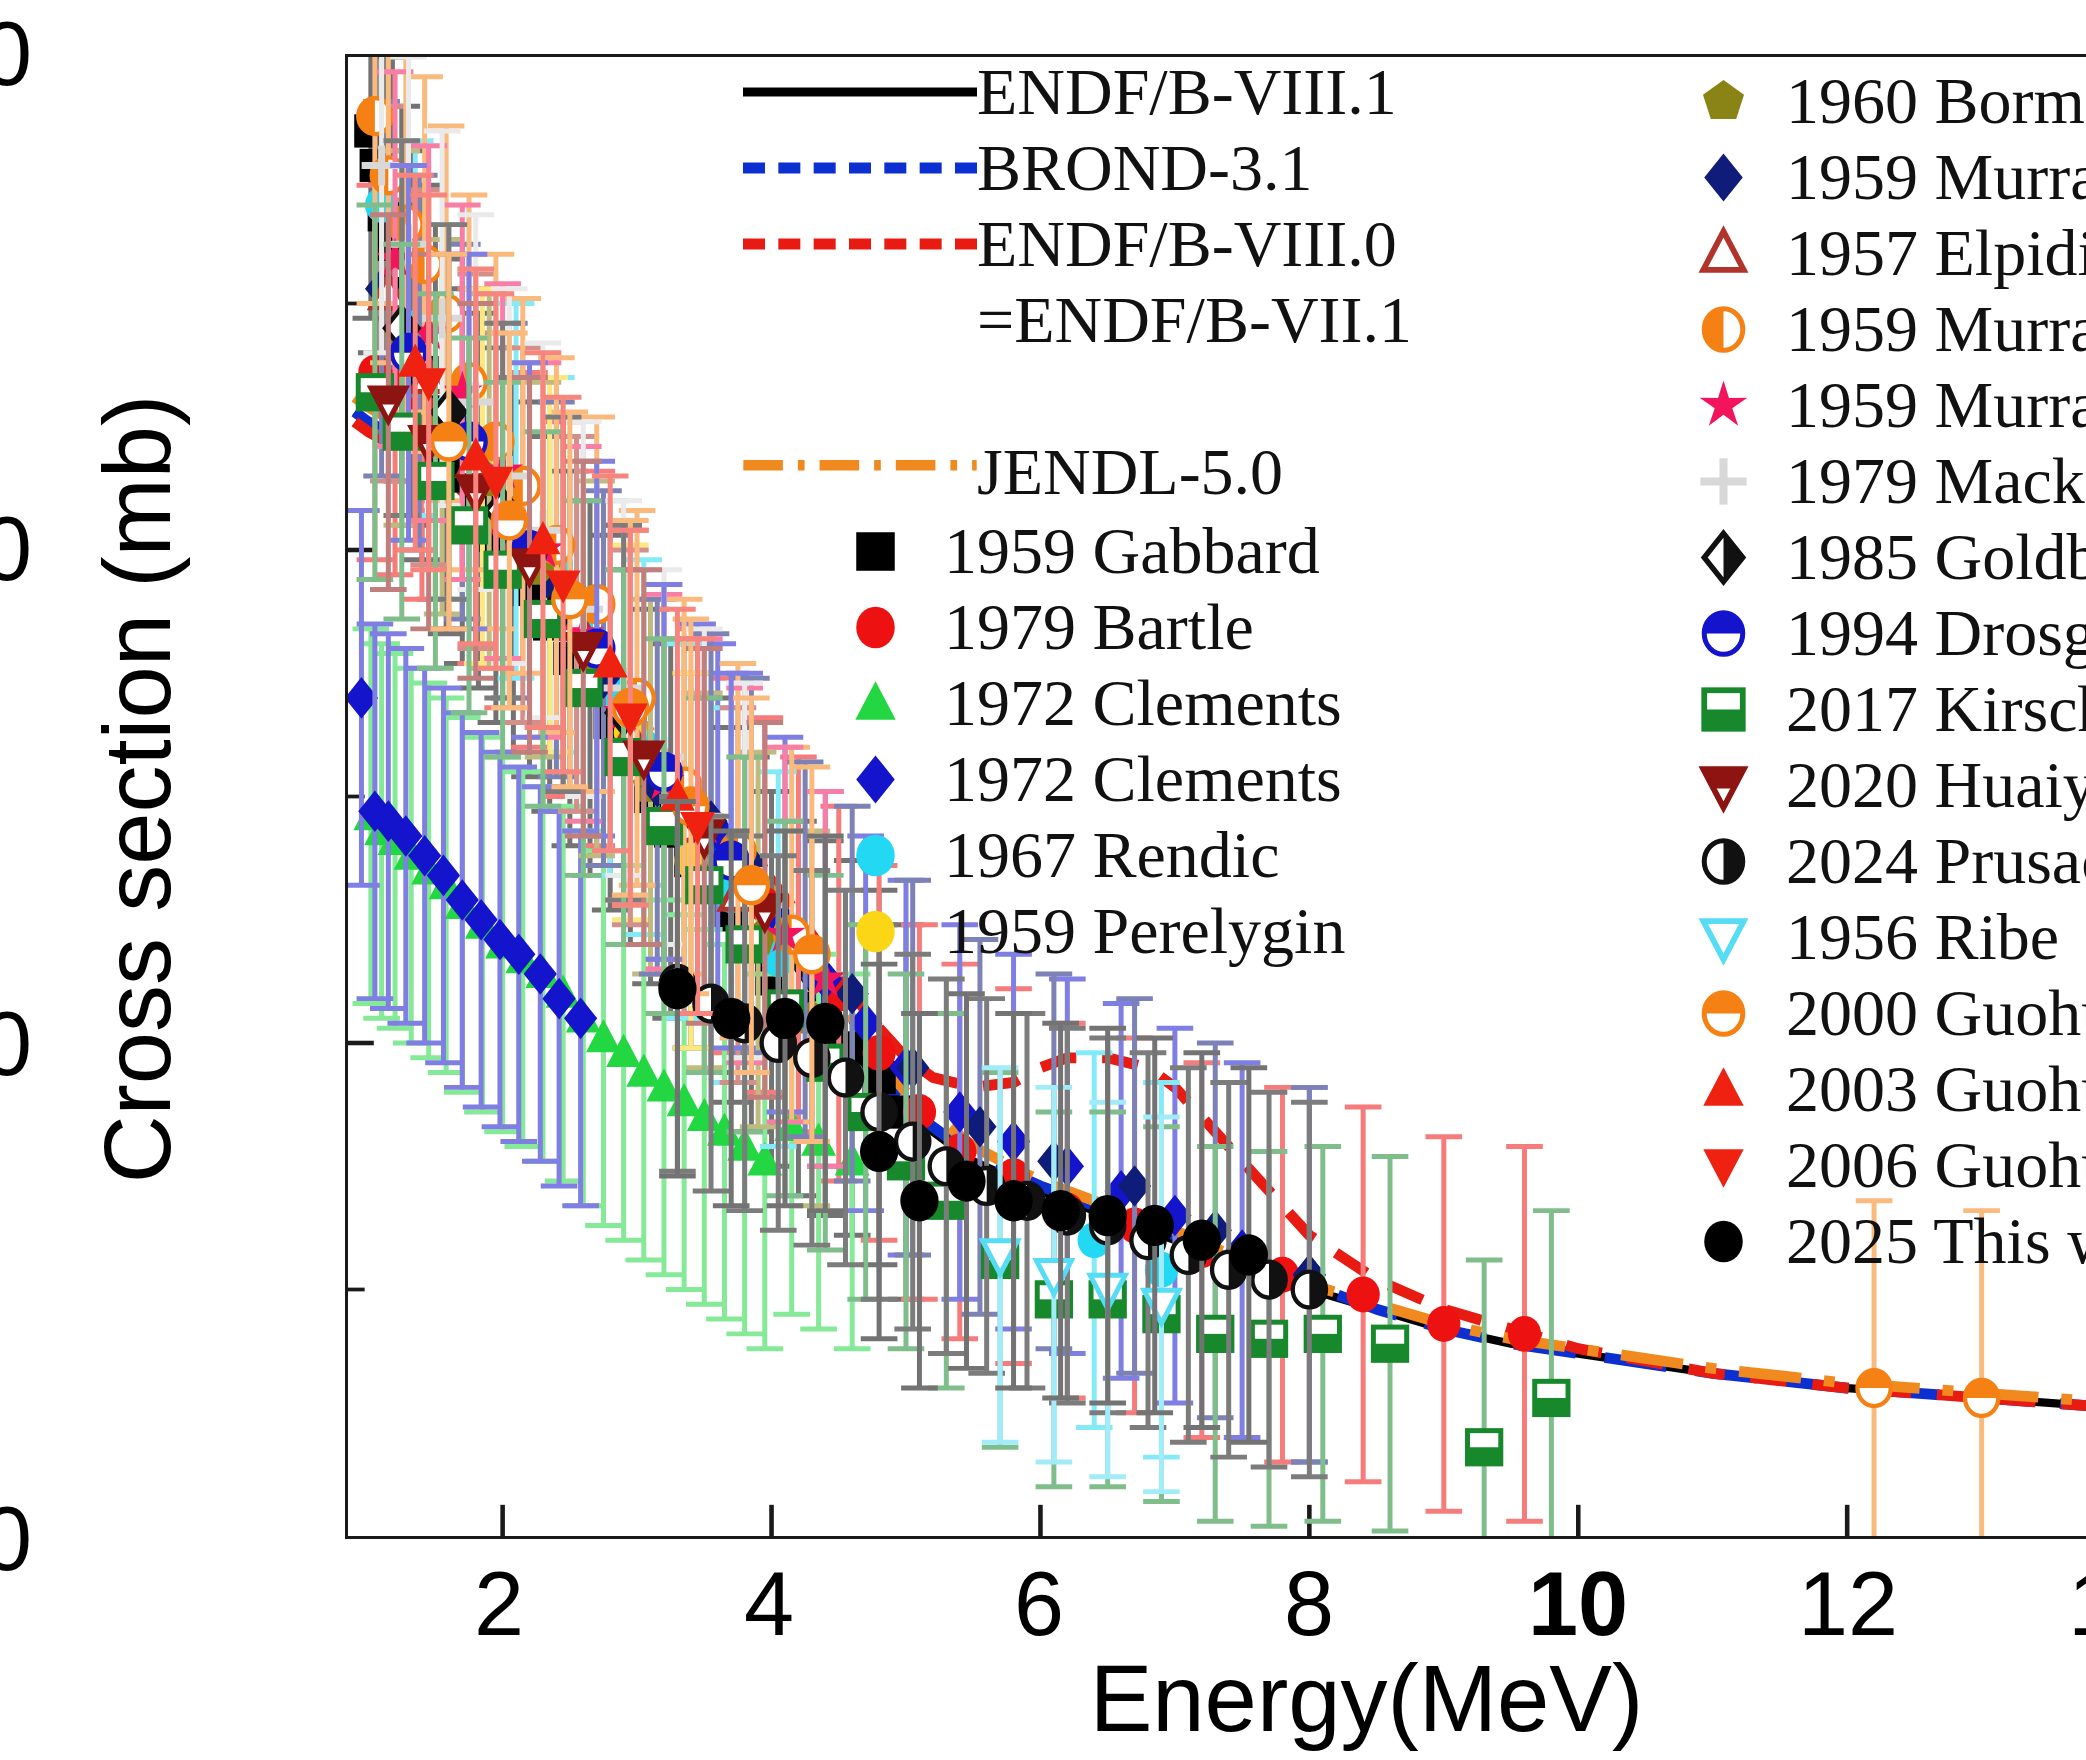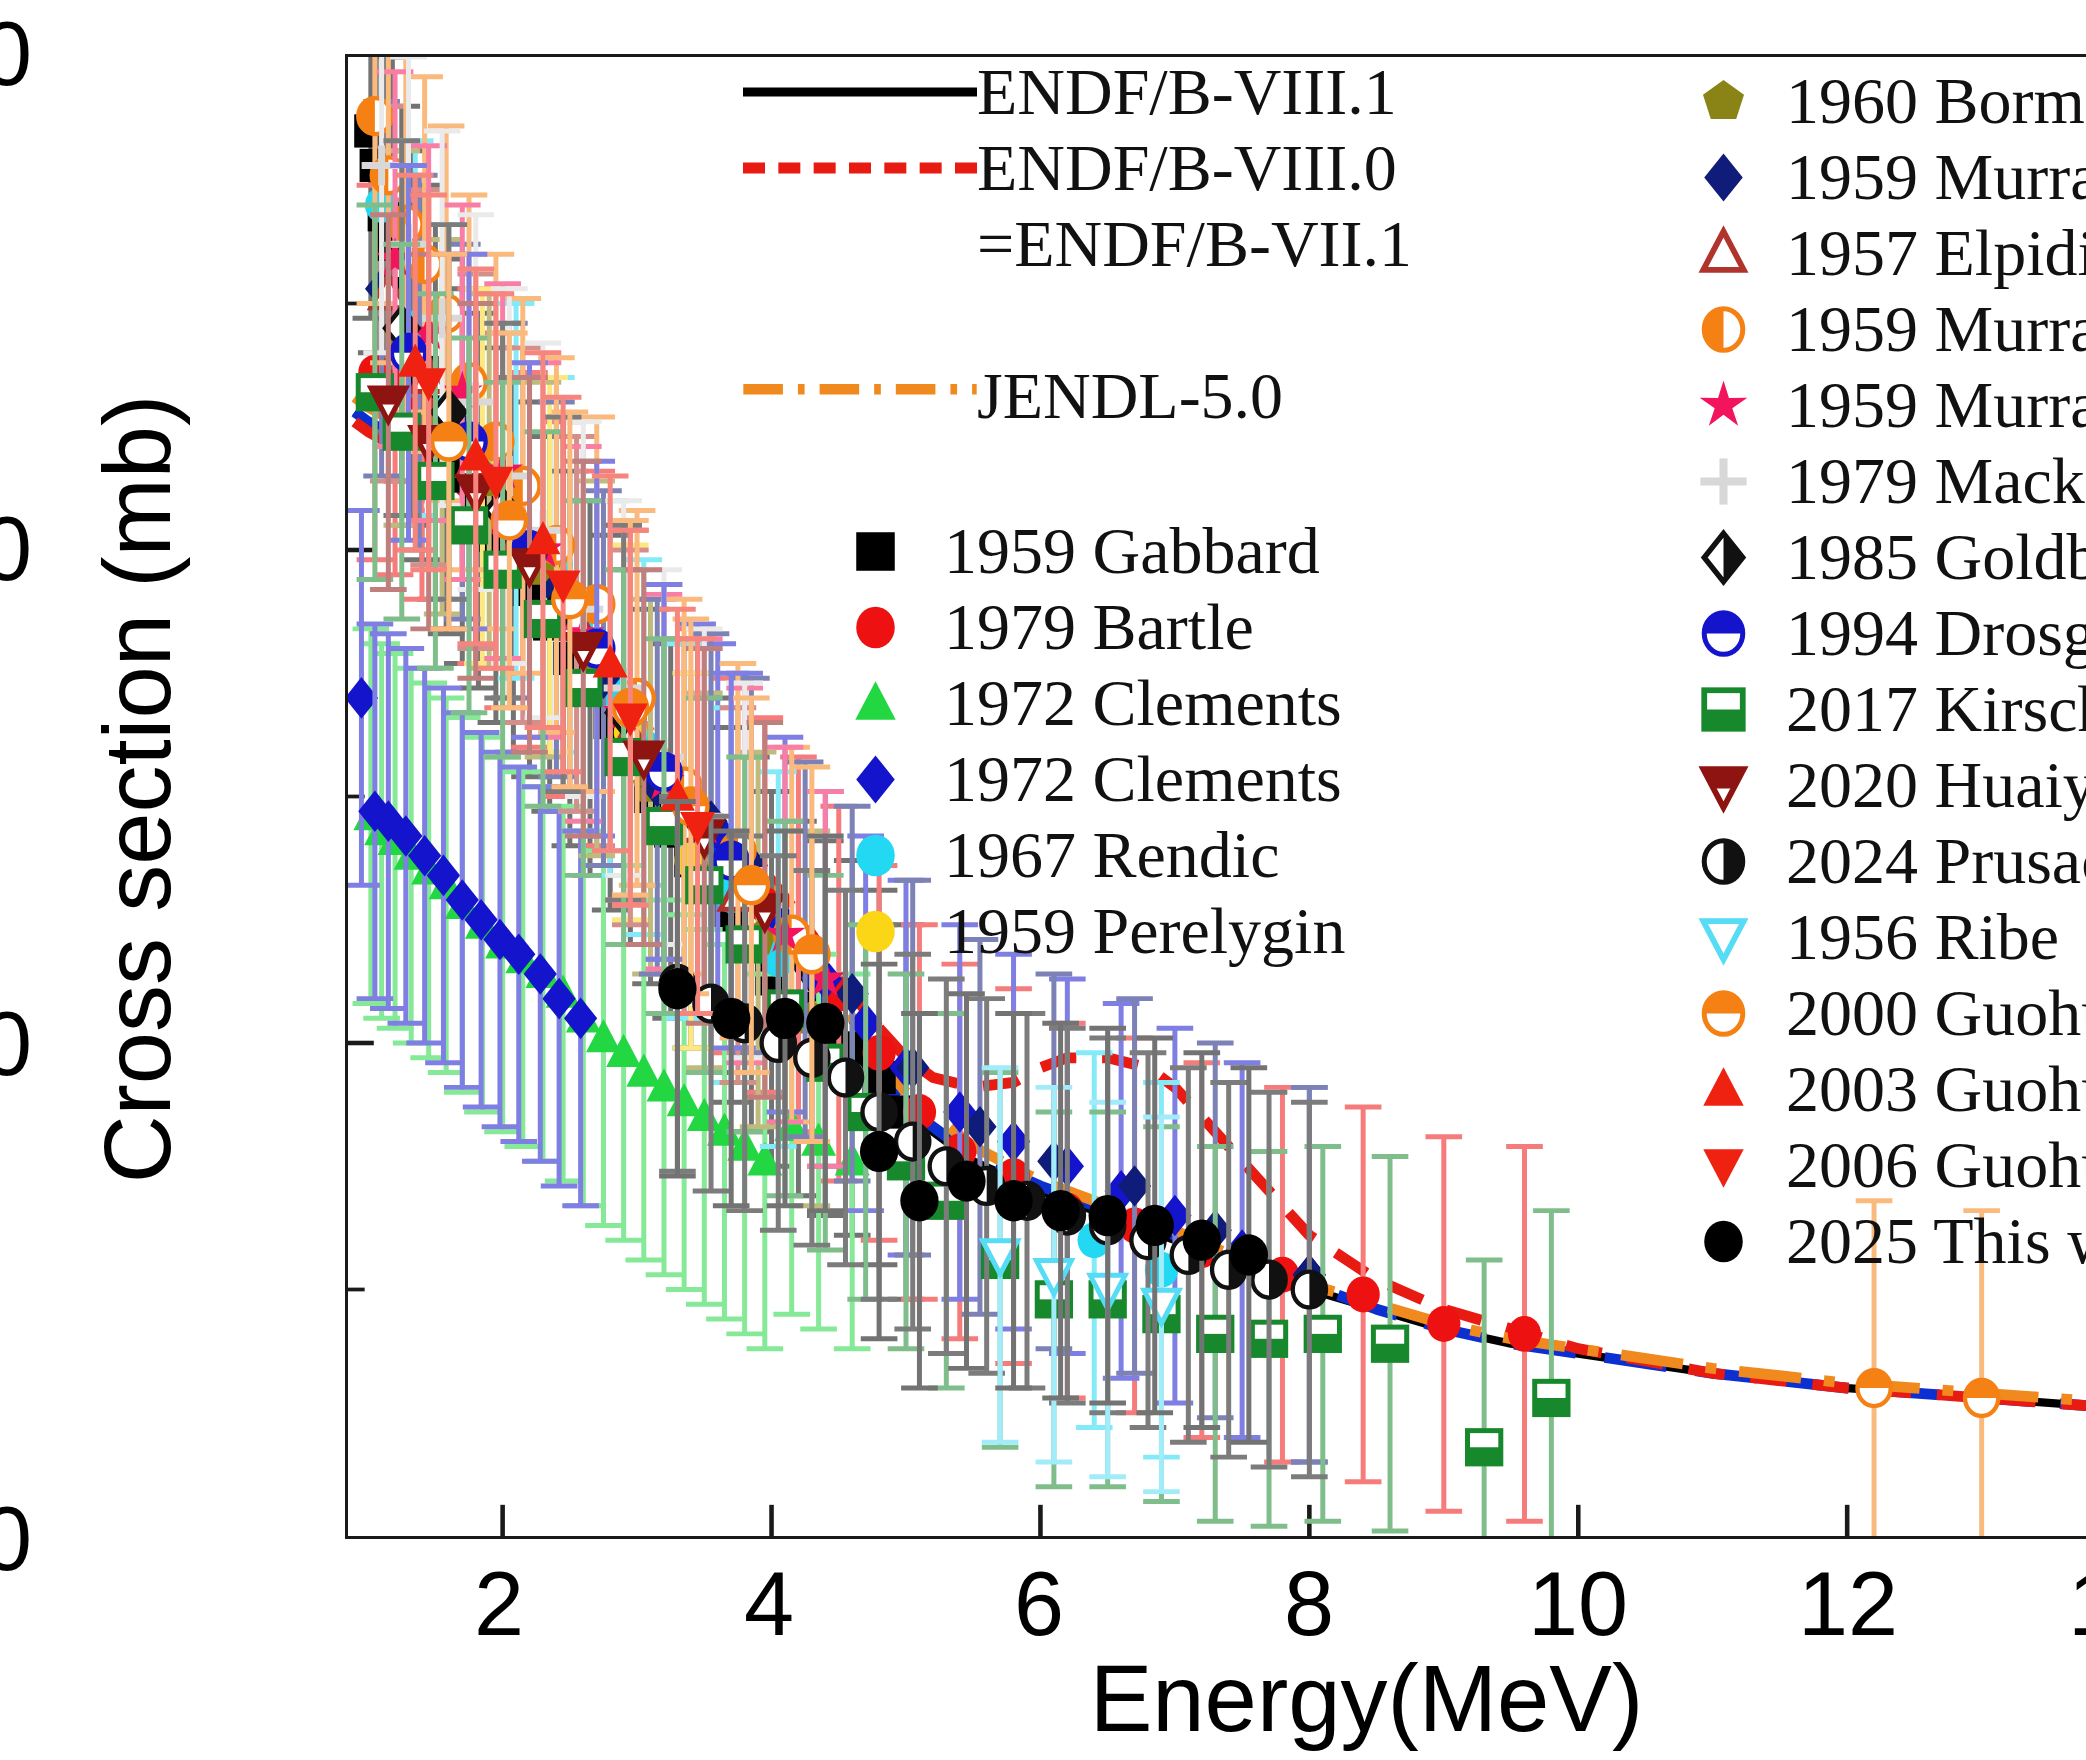--- a/index.html
+++ b/index.html
@@ -65,21 +65,21 @@
 
   <div class="ytick" style="top:54px;">300</div>
   <div class="ytick" style="top:549px;">200</div>
   <div class="ytick" style="top:1044px;">100</div>
   <div class="ytick" style="top:1539px;">0</div>
 
   <div class="xtick" style="left:499px;">2</div>
   <div class="xtick" style="left:769px;">4</div>
   <div class="xtick" style="left:1039px;">6</div>
   <div class="xtick" style="left:1309px;">8</div>
-  <div class="xtick" style="left:1578px;">10</div>
+  <div class="xtick" style="left:1578px;font-weight:bold;">10</div>
   <div class="xtick" style="left:1848px;">12</div>
   <div class="xtick" style="left:2118px;">14</div>
 
   <div id="plot">
     <svg id="plotsvg" viewBox="0 0 4894 3558" preserveAspectRatio="none">
       <g id="g-ticks">
           <line x1="371.49174917491746" y1="3558" x2="371.49174917491746" y2="3483" stroke="#1a1a1a" stroke-width="11"></line>
           <line x1="1017.5643564356435" y1="3558" x2="1017.5643564356435" y2="3483" stroke="#1a1a1a" stroke-width="11"></line>
           <line x1="1663.6369636963698" y1="3558" x2="1663.6369636963698" y2="3483" stroke="#1a1a1a" stroke-width="11"></line>
           <line x1="2309.709570957096" y1="3558" x2="2309.709570957096" y2="3483" stroke="#1a1a1a" stroke-width="11"></line>
@@ -1412,20 +1412,26 @@
 
   <div class="legend" id="legend-curves">
     <div class="lrow">
       <div class="lkey">
           <div class="lineswatch ls-solid"></div>
         </div>
       <div class="ltext">ENDF/B-VIII.1</div>
     </div>
     <div class="lrow">
       <div class="lkey">
+          <div class="lineswatch ls-dash"></div>
+        </div>
+      <div class="ltext">BROND-3.1</div>
+    </div>
+    <div class="lrow">
+      <div class="lkey">
           <div class="lineswatch ls-dot"></div>
         </div>
       <div class="ltext">ENDF/B-VIII.0</div>
     </div>
     <div class="lrow sub">
       <div class="lkey"></div>
       <div class="ltext">=ENDF/B-VII.1</div>
     </div>
     <div class="lrow sub">
       <div class="lkey"></div>

